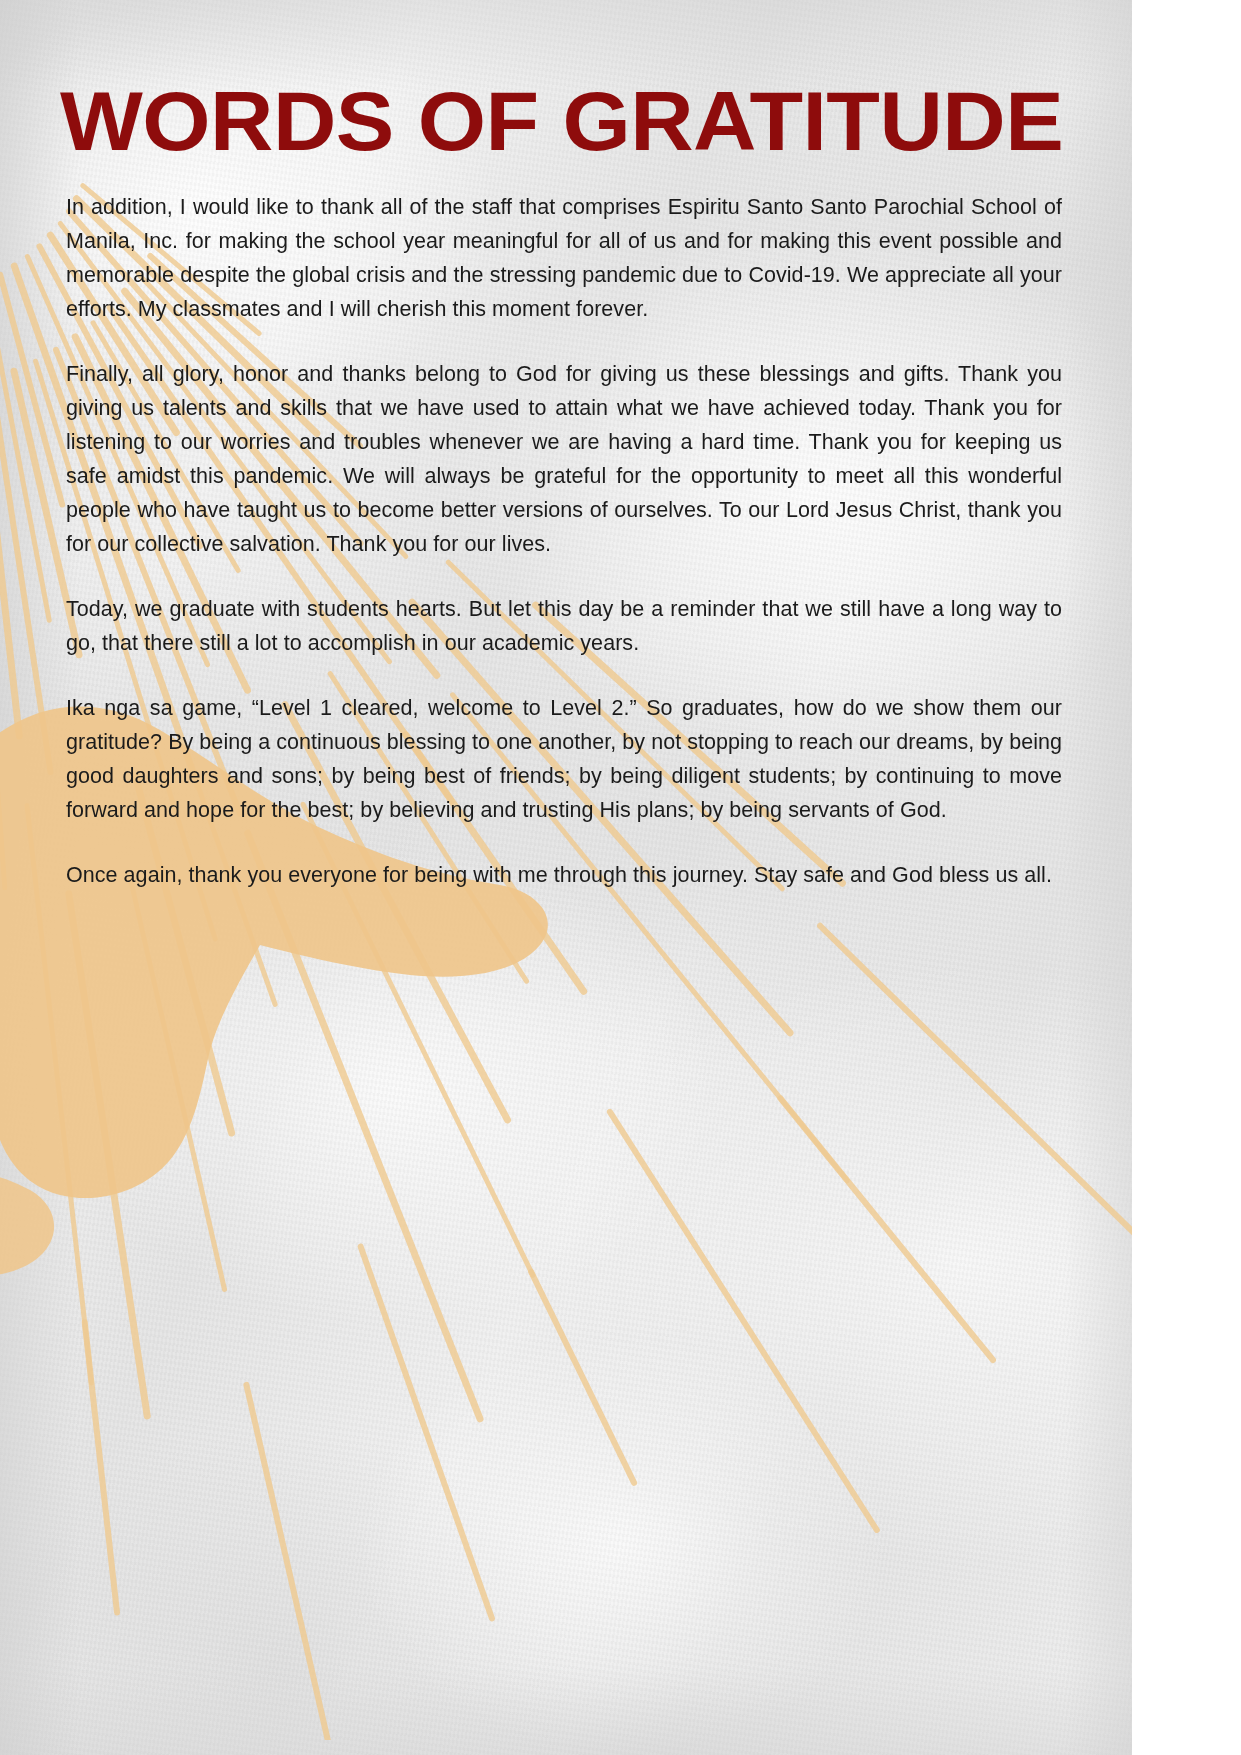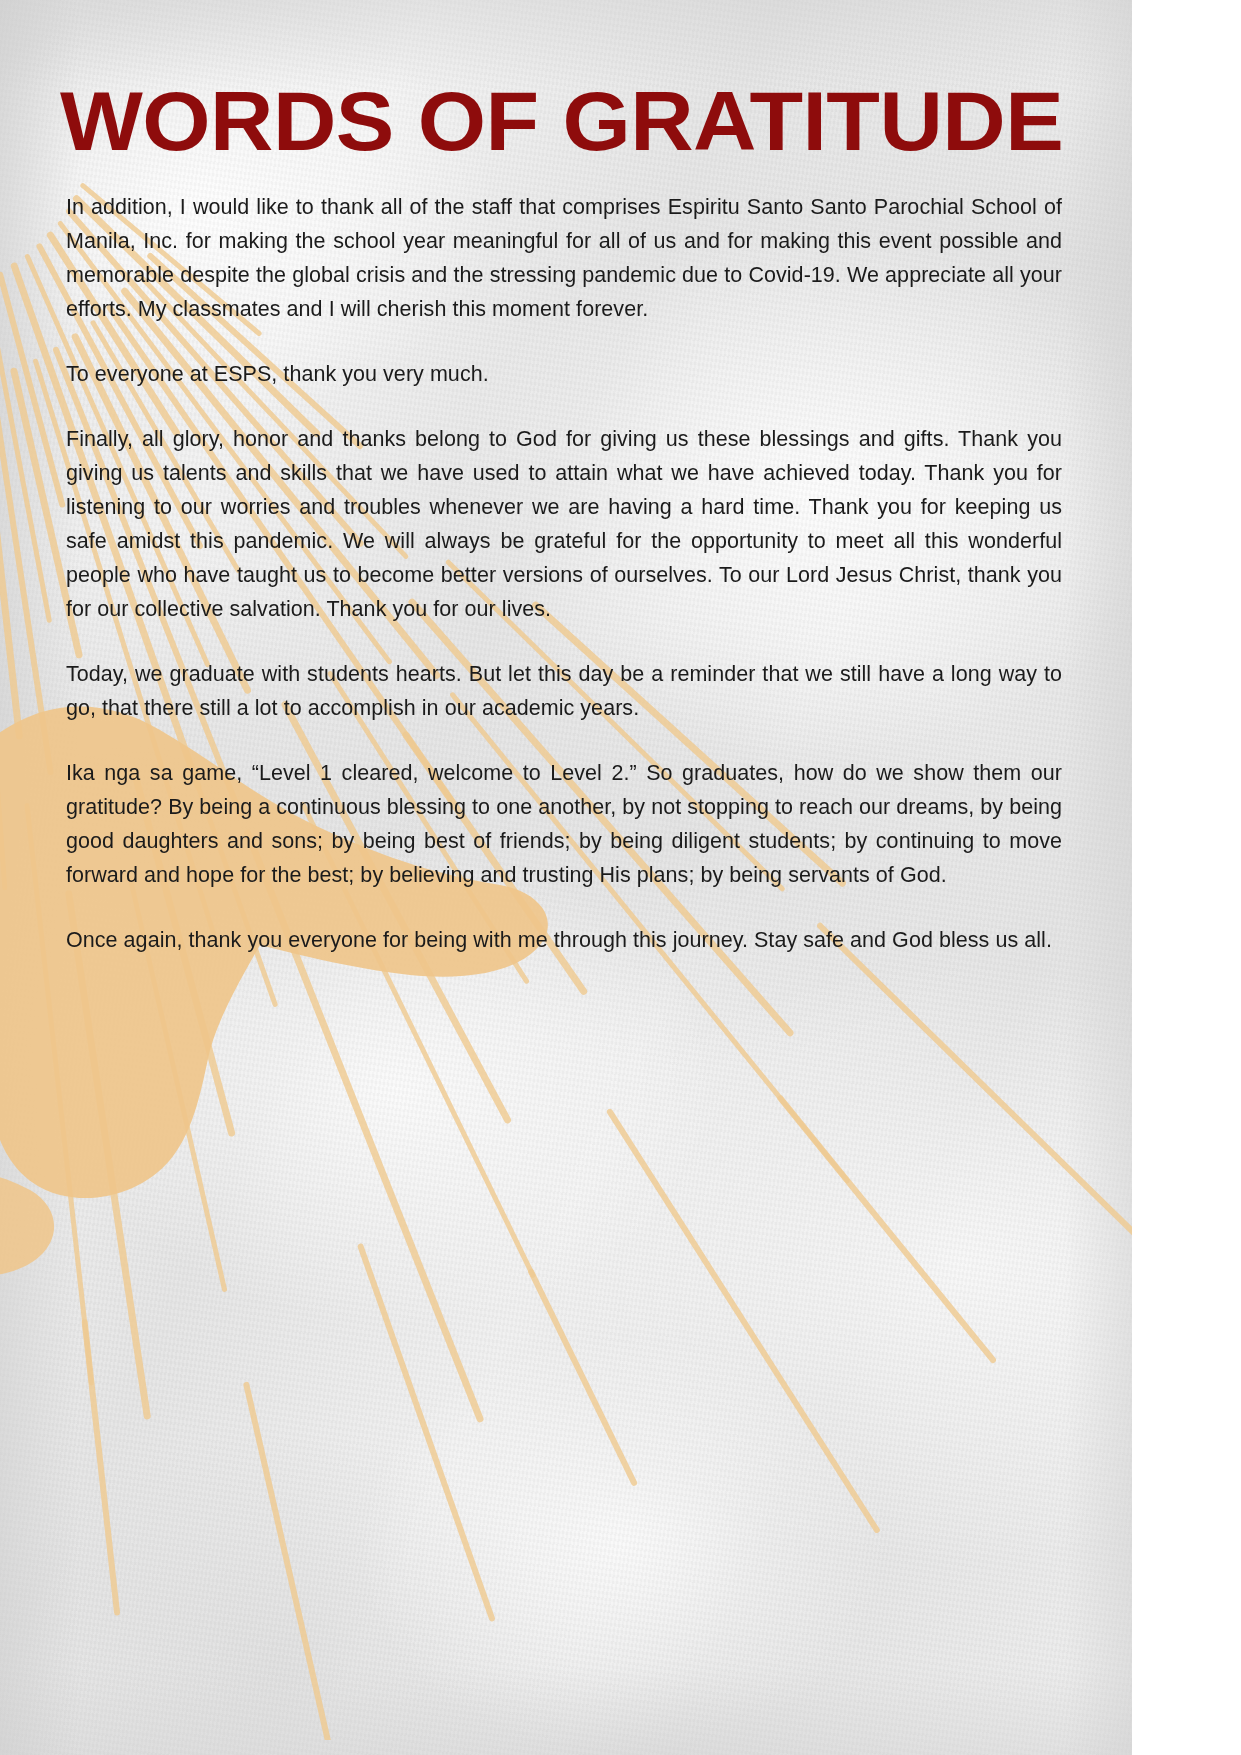--- a/index.html
+++ b/index.html
@@ -243,21 +243,20 @@
       </g>
     </svg>
   </div>
 
   <div class="content">
 
     <h1 class="doc-title">WORDS OF GRATITUDE</h1>
 
     <div class="body-copy">
       <p class="para">In addition, I would like to thank all of the staff that comprises Espiritu Santo Santo Parochial School of Manila, Inc. for making the school year meaningful for all of us and for making this event possible and memorable despite the global crisis and the stressing pandemic due to Covid-19. We appreciate all your efforts. My classmates and I will cherish this moment forever.</p>
-      <p class="para no-justify">To everyone at ESPS, thank you very much.</p>
       <p class="para">Finally, all glory, honor and thanks belong to God for giving us these blessings and gifts. Thank you giving us talents and skills that we have used to attain what we have achieved today. Thank you for listening to our worries and troubles whenever we are having a hard time. Thank you for keeping us safe amidst this pandemic. We will always be grateful for the opportunity to meet all this wonderful people who have taught us to become better versions of ourselves. To our Lord Jesus Christ, thank you for our collective salvation. Thank you for our lives.</p>
       <p class="para">Today, we graduate with students hearts. But let this day be a reminder that we still have a long way to go, that there still a lot to accomplish in our academic years.</p>
       <p class="para">Ika nga sa game, “Level 1 cleared, welcome to Level 2.” So graduates, how do we show them our gratitude? By being a continuous blessing to one another, by not stopping to reach our dreams, by being good daughters and sons; by being best of friends; by being diligent students; by continuing to move forward and hope for the best; by believing and trusting His plans; by being servants of God.</p>
       <p class="para">Once again, thank you everyone for being with me through this journey. Stay safe and God bless us all.</p>
     </div>
 
   </div>
 </div>
 
 </body></html>

